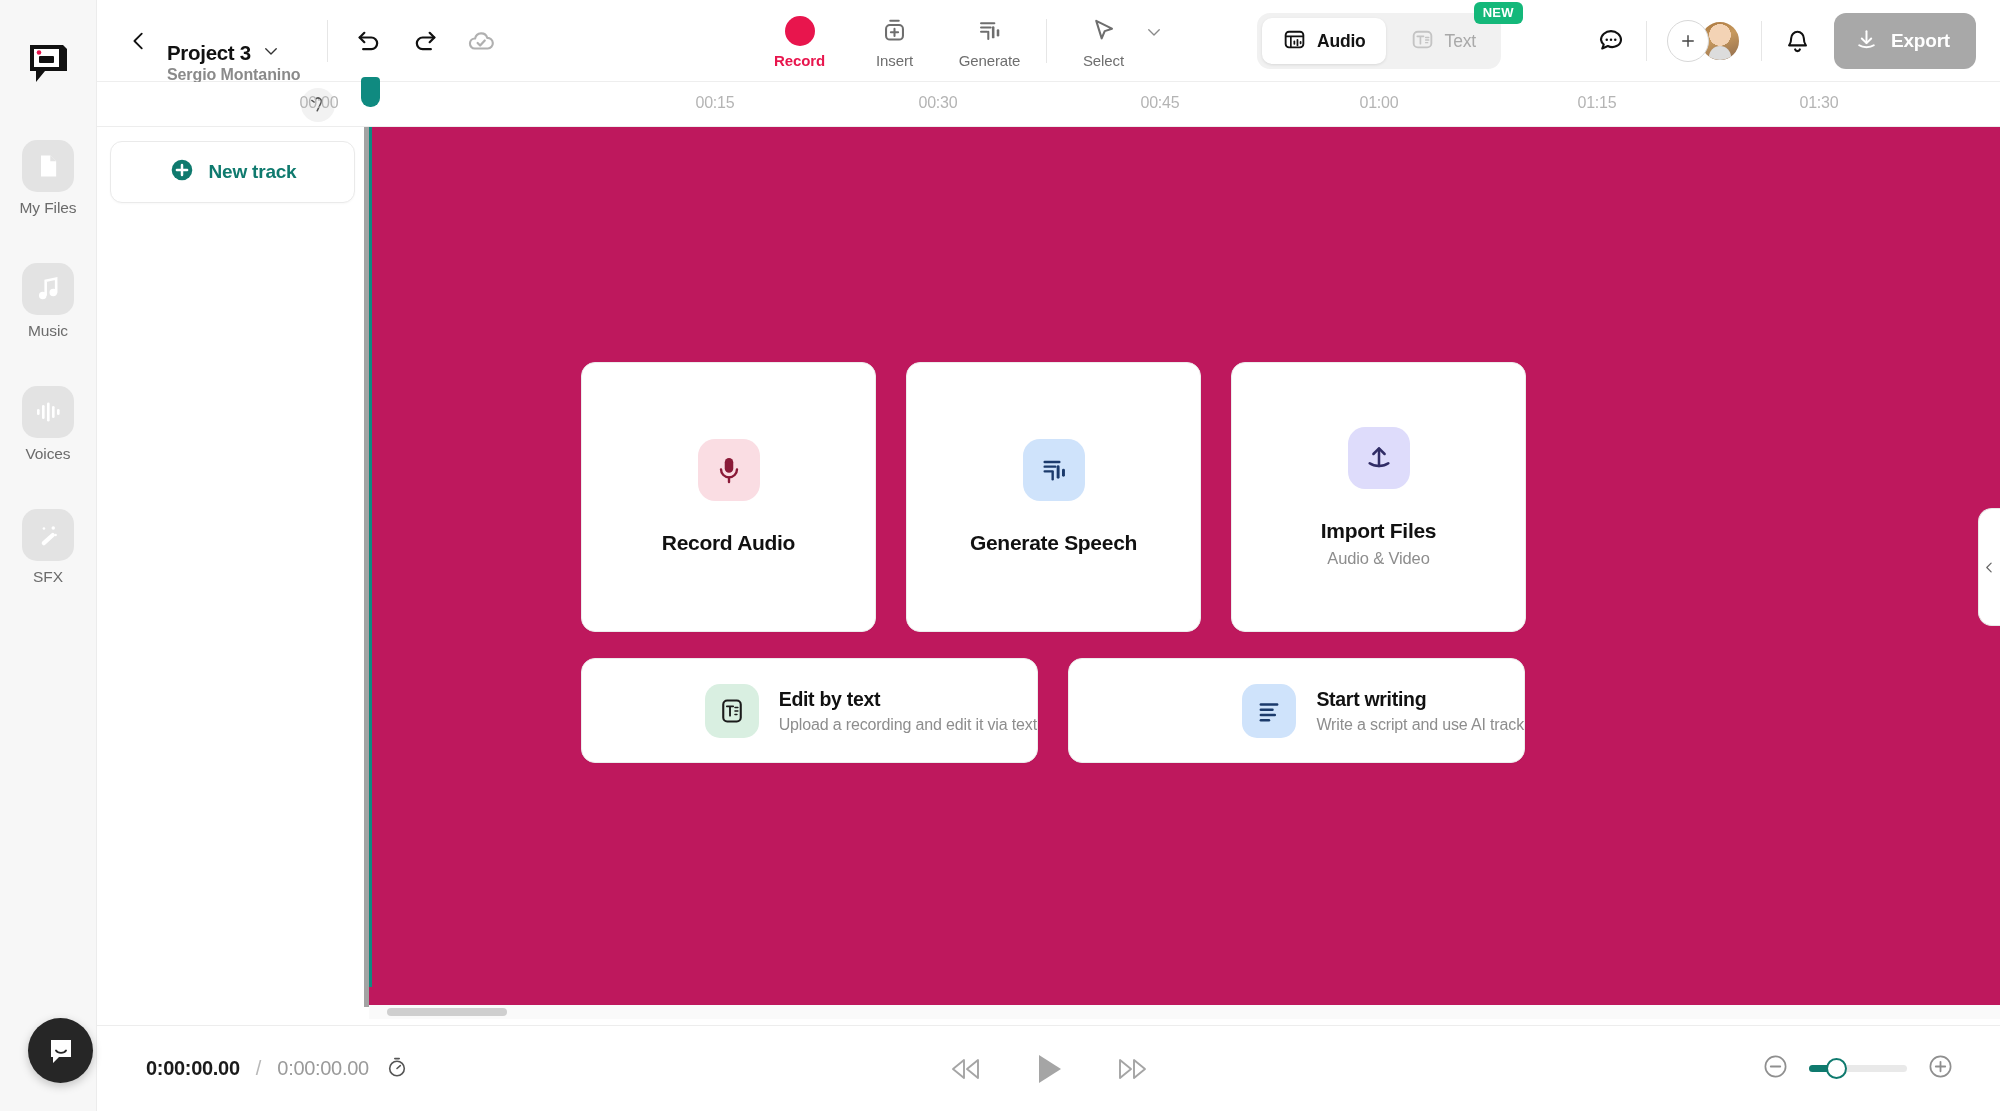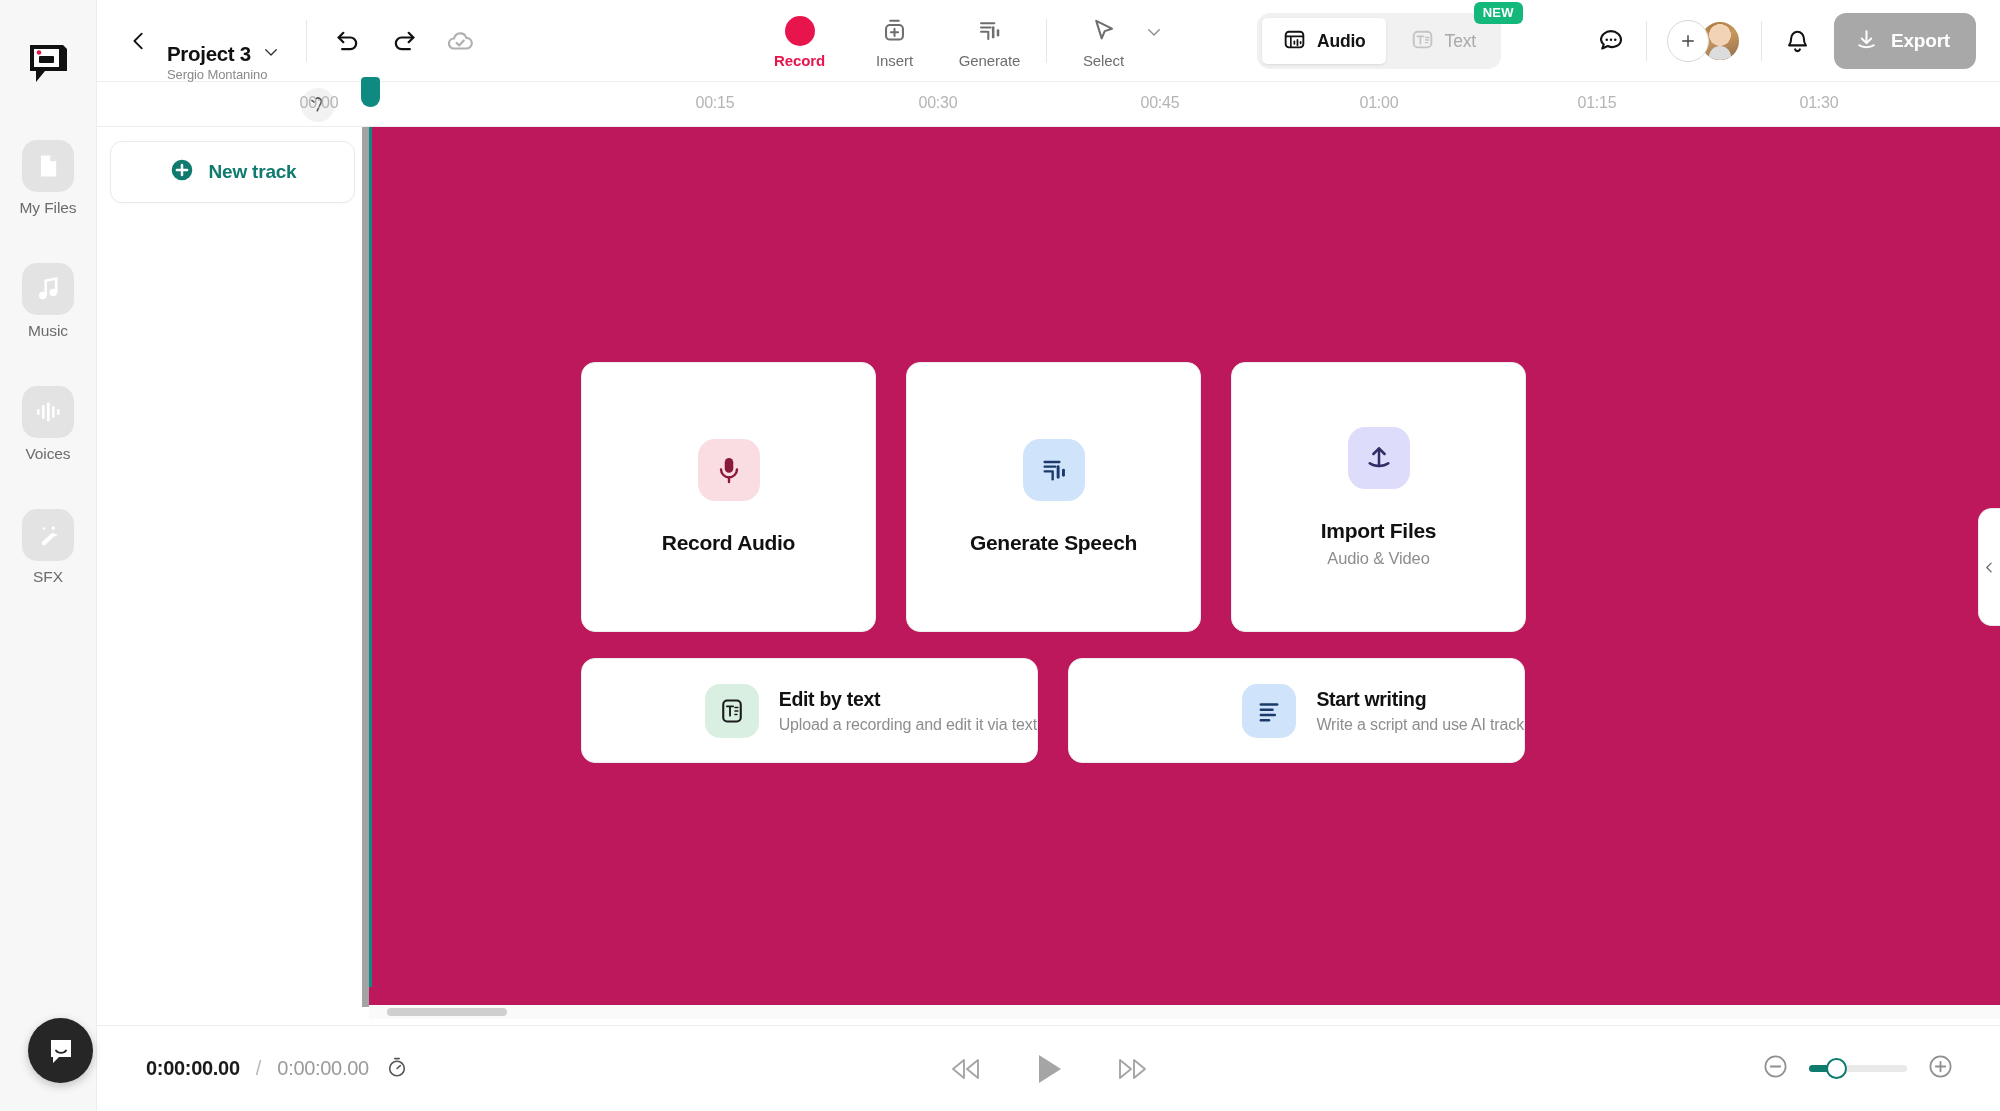--- a/index.html
+++ b/index.html
@@ -29,21 +29,21 @@
   
   .header {
     position:absolute; left:97px; top:0; width:1903px; height:82px;
     background:#fff; border-bottom:1px solid #eeeeee;
     display:flex; align-items:center;
   }
   .hdr-back { margin-left:28px; width:28px; height:28px; display:flex; align-items:center; justify-content:center; cursor:pointer; }
   .hdr-proj { margin-left:14px; display:flex; flex-direction:column; justify-content:center; }
   .proj-row { display:flex; align-items:center; gap:11px;margin-top:43px; }
   .proj-title { font-size:20.5px; font-weight:700; color:#111; letter-spacing:-0.3px; }
-  .proj-owner { font-size:13px; color:#8a8a8a; margin-top:1px; letter-spacing:-0.1px; }
+  .proj-owner { font-size:16px; color:#8a8a8a; margin-top:1px; letter-spacing:-0.1px;font-weight:bold; }
   .hdr-divider { width:1px; height:42px; background:#e6e6e6; margin-left:26px; }
   .hdr-hist { display:flex; align-items:center; gap:26px; margin-left:26px; }
   .ico-btn { width:30px; height:30px; display:flex; align-items:center; justify-content:center; cursor:pointer; }
 
   .tools { position:absolute; left:655px; top:0; height:82px; display:flex; align-items:center; gap:0; }
   .tool {
     width:95px; height:82px; display:flex; flex-direction:column;
     align-items:center; justify-content:center; gap:4px; cursor:pointer;
   }
   .tool-ico { height:34px; display:flex; align-items:center; justify-content:center; }
@@ -54,21 +54,21 @@
   .tool-caret { margin-left:-6px; display:flex; align-items:center; height:82px; padding-bottom:18px; cursor:pointer; }
 
   
   .seg-wrap { position:absolute; left:1160px; top:13px; }
   .seg {
     display:flex; align-items:center; gap:4px; background:#f1f1f1;
     border-radius:13px; padding:5px; height:56px;
   }
   .seg-btn {
     display:flex; align-items:center; gap:10px; height:46px;
-    padding:0 20px; border-radius:5px; cursor:pointer;
+    padding:0 20px; border-radius:10px; cursor:pointer;
   }
   .seg-btn.active { background:#fff; box-shadow:0 1px 3px rgba(0,0,0,.10); }
   .seg-lbl { font-size:17.5px; font-weight:600; color:#131313; letter-spacing:-0.2px; }
   .seg-btn:not(.active) .seg-lbl { color:#a9a9a9; font-weight:500; }
   .new-badge {
     position:absolute; right:-22px; top:-11px; background:#14b87a; color:#fff;
     font-size:13px; font-weight:700; letter-spacing:0.3px;
     padding:3px 9px 4px; border-radius:6px;
   }
 
@@ -107,21 +107,21 @@
   .ruler-magnet {
     position:absolute; left:204px; top:6px; width:34px; height:34px;
     border-radius:50%; background:#f2f2f2;
     display:flex; align-items:center; justify-content:center; cursor:pointer;
   }
   .tick { position:absolute; top:12px; font-size:16px; color:#b4b4b4; letter-spacing:-0.2px; transform:translateX(-50%); }
 
   
   .track-head {
     position:absolute; left:97px; top:127px; width:272px; height:880px;
-    background:#fff; border-right:7px solid #a3a3a3;
+    background:#fff; border-right:5px solid #a3a3a3;
   }
   .newtrack {
     position:absolute; left:13px; top:14px; width:245px; height:62px;
     border:1px solid #eaeaea; border-radius:12px; background:#fff;
     display:flex; align-items:center; justify-content:center; gap:14px;
     cursor:pointer; box-shadow:0 1px 2px rgba(0,0,0,.03);
   }
   .newtrack-lbl { font-size:19px; font-weight:700; color:#0f7a6e; letter-spacing:-0.2px; }
 
   .canvas {

